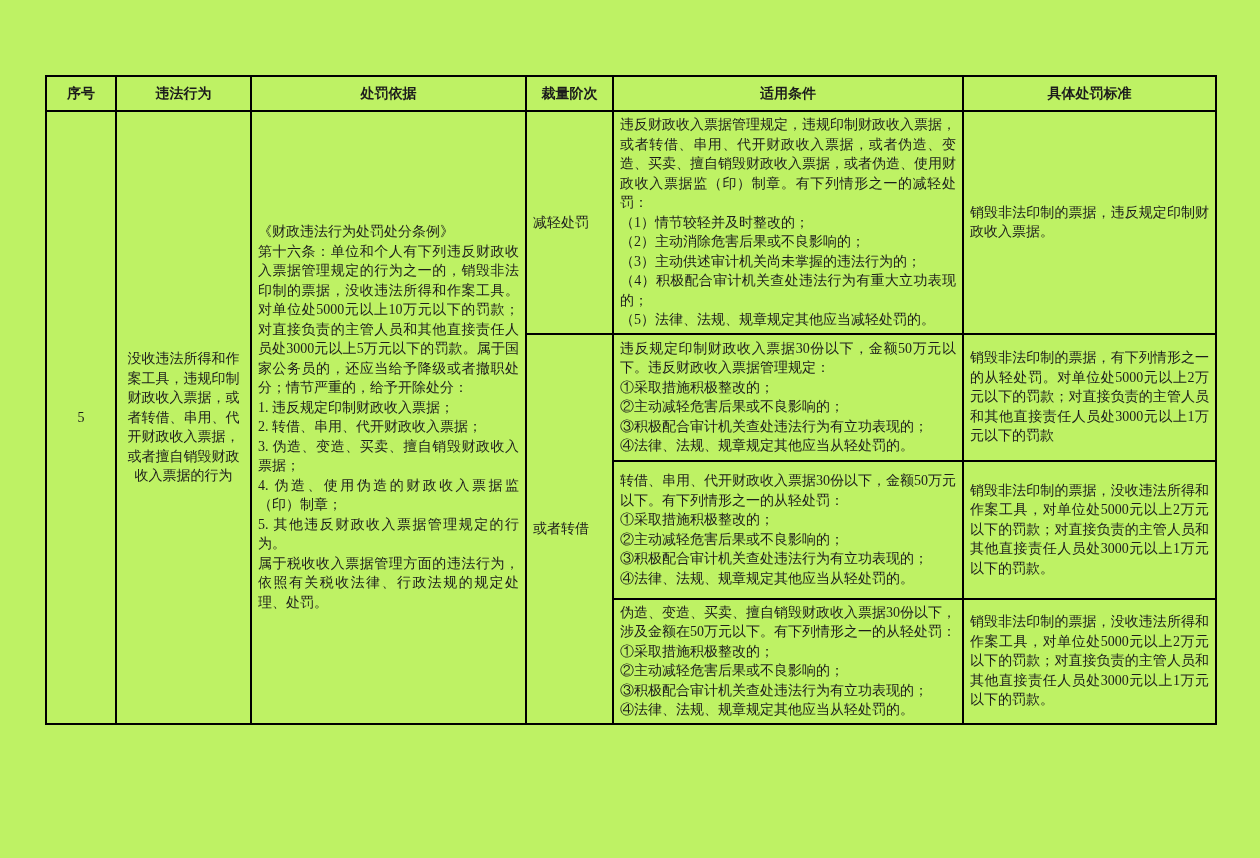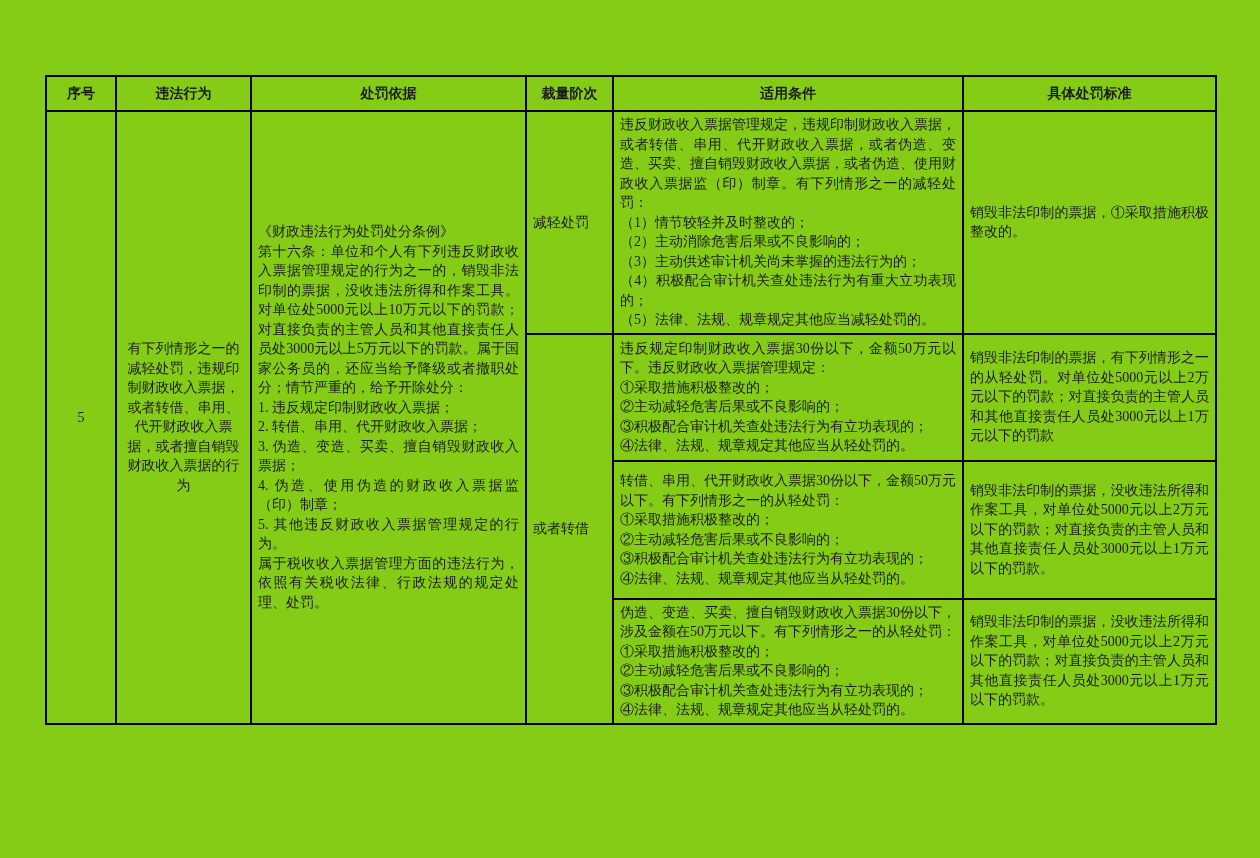--- a/index.html
+++ b/index.html
@@ -4,21 +4,21 @@
 <style>
   html, body {
     margin: 0;
     padding: 0;
     background: #ffffff;
   }
   .page {
     position: relative;
     width: 1260px;
     height: 858px;
-    background: #84cc16;
+    background: #bef264;
     font-family: "Liberation Serif", "DejaVu Serif", serif;
     color: #1c1c1c;
     overflow: hidden;
   }
   table.penalty-table {
     position: absolute;
     left: 45px;
     top: 75px;
     width: 1170px;
     border-collapse: collapse;
@@ -82,37 +82,37 @@
         <th>序号</th>
         <th>违法行为</th>
         <th>处罚依据</th>
         <th>裁量阶次</th>
         <th>适用条件</th>
         <th>具体处罚标准</th>
       </tr>
 
       <tr style="height:215px">
         <td rowspan="4" class="cell-center">5</td>
-        <td rowspan="4" class="cell-illegal">有下列情形之一的减轻处罚，违规印制财政收入票据，或者转借、串用、代开财政收入票据，或者擅自销毁财政收入票据的行为</td>
+        <td rowspan="4" class="cell-illegal">没收违法所得和作案工具，违规印制财政收入票据，或者转借、串用、代开财政收入票据，或者擅自销毁财政收入票据的行为</td>
         <td rowspan="4" class="cell-text">《财政违法行为处罚处分条例》
 第十六条：单位和个人有下列违反财政收入票据管理规定的行为之一的，销毁非法印制的票据，没收违法所得和作案工具。对单位处5000元以上10万元以下的罚款；对直接负责的主管人员和其他直接责任人员处3000元以上5万元以下的罚款。属于国家公务员的，还应当给予降级或者撤职处分；情节严重的，给予开除处分：
 1. 违反规定印制财政收入票据；
 2. 转借、串用、代开财政收入票据；
 3. 伪造、变造、买卖、擅自销毁财政收入票据；
 4. 伪造、使用伪造的财政收入票据监（印）制章；
 5. 其他违反财政收入票据管理规定的行为。
 属于税收收入票据管理方面的违法行为，依照有关税收法律、行政法规的规定处理、处罚。</td>
         <td class="tier-label">减轻处罚</td>
         <td class="cell-text">违反财政收入票据管理规定，违规印制财政收入票据，或者转借、串用、代开财政收入票据，或者伪造、变造、买卖、擅自销毁财政收入票据，或者伪造、使用财政收入票据监（印）制章。有下列情形之一的减轻处罚：
 （1）情节较轻并及时整改的；
 （2）主动消除危害后果或不良影响的；
 （3）主动供述审计机关尚未掌握的违法行为的；
 （4）积极配合审计机关查处违法行为有重大立功表现的；
 （5）法律、法规、规章规定其他应当减轻处罚的。</td>
-        <td class="cell-text">销毁非法印制的票据，①采取措施积极整改的。</td>
+        <td class="cell-text">销毁非法印制的票据，违反规定印制财政收入票据。</td>
       </tr>
 
       <tr style="height:127px">
         <td rowspan="3" class="tier-label">或者转借</td>
         <td class="cell-text">违反规定印制财政收入票据30份以下，金额50万元以下。违反财政收入票据管理规定：
 ①采取措施积极整改的；
 ②主动减轻危害后果或不良影响的；
 ③积极配合审计机关查处违法行为有立功表现的；
 ④法律、法规、规章规定其他应当从轻处罚的。</td>
         <td class="cell-text">销毁非法印制的票据，有下列情形之一的从轻处罚。对单位处5000元以上2万元以下的罚款；对直接负责的主管人员和其他直接责任人员处3000元以上1万元以下的罚款</td>

